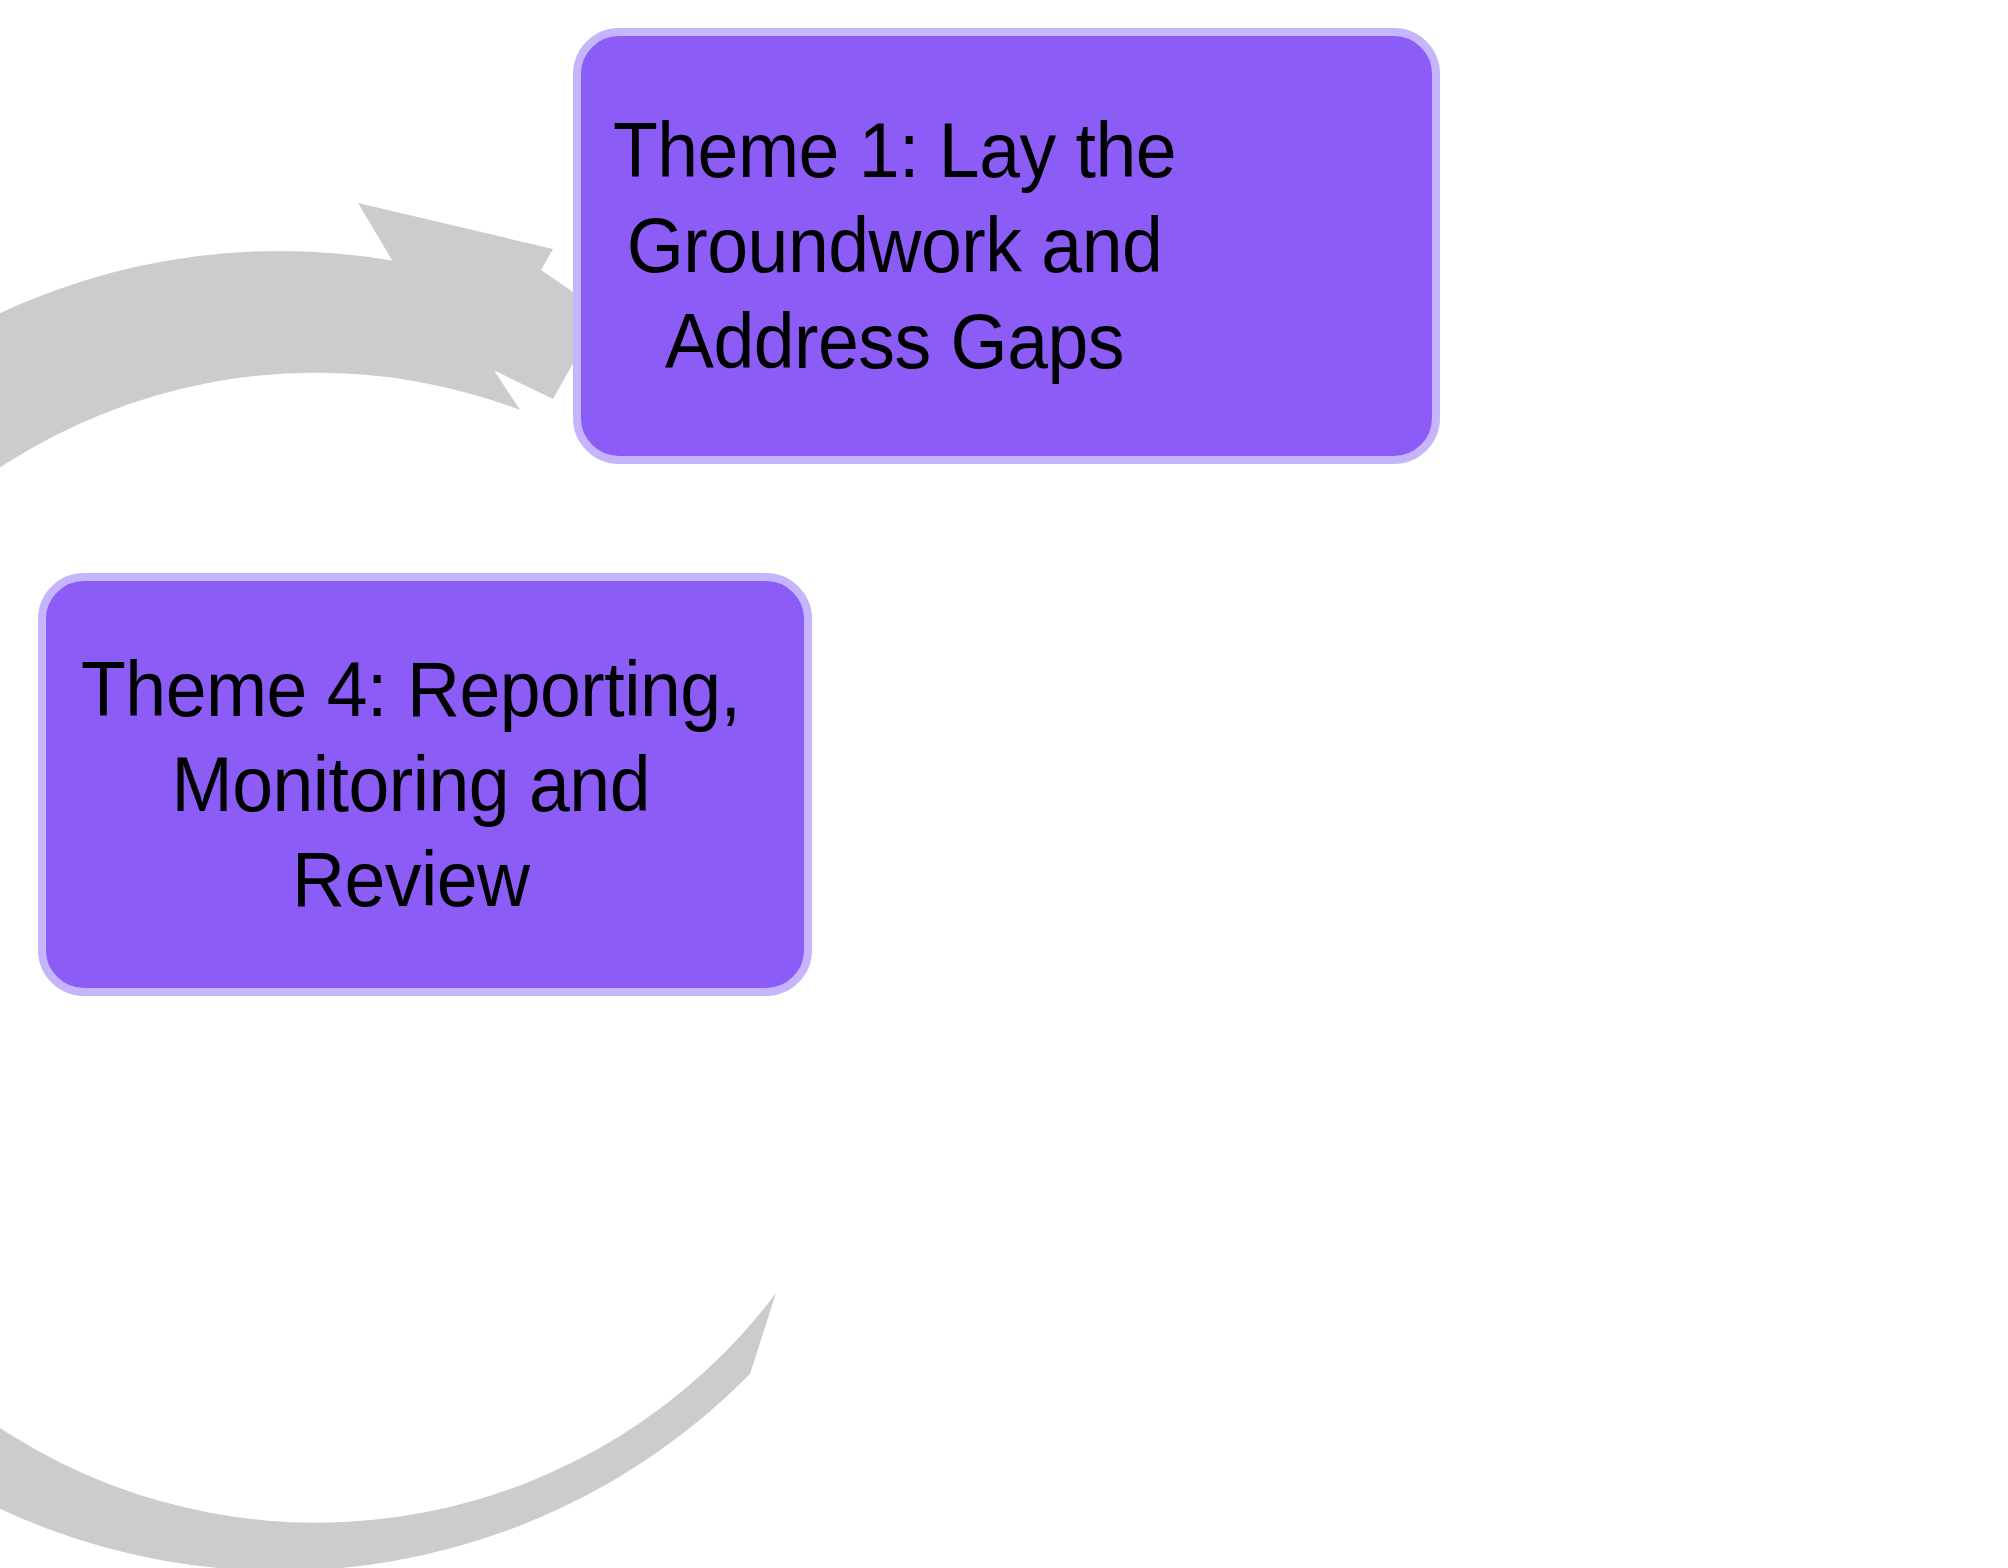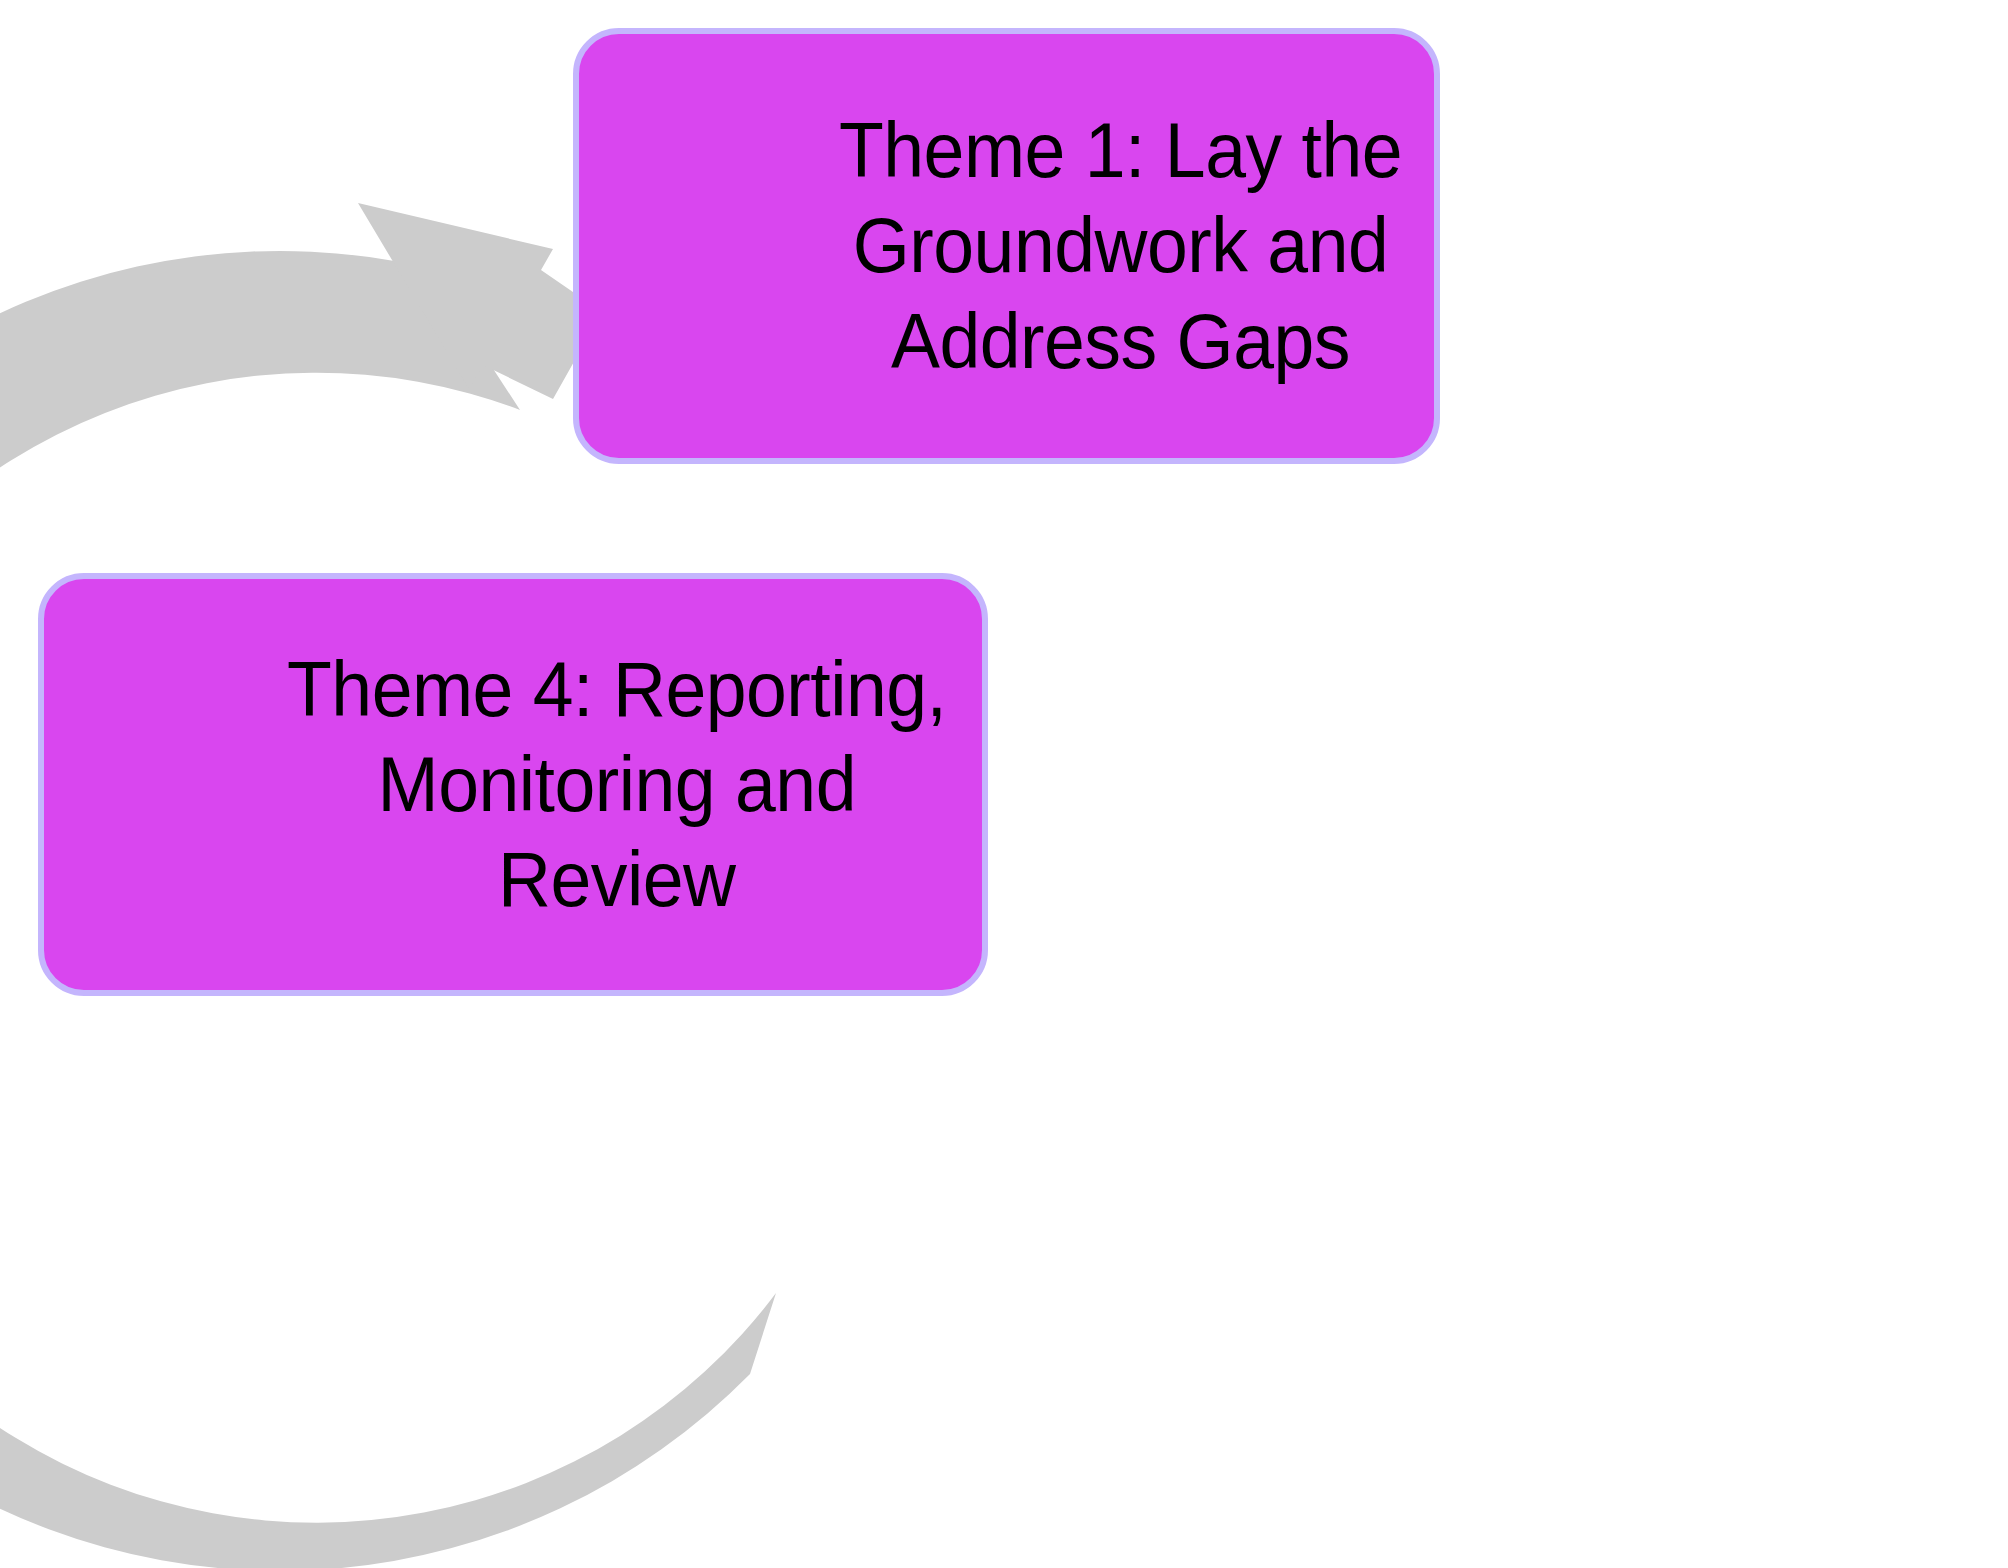--- a/index.html
+++ b/index.html
@@ -21,26 +21,26 @@
     left: 0;
     top: 0;
     width: 2008px;
     height: 1568px;
     z-index: 1;
   }
   .theme-box {
     position: absolute;
     z-index: 2;
     box-sizing: border-box;
-    background: #d946ef;
-    border: 6px solid #c4b5fd;
+    background: #8b5cf6;
+    border: 8px solid #c4b5fd;
     border-radius: 46px;
     display: flex;
     align-items: center;
-    justify-content: flex-end;
+    justify-content: flex-start;
     text-align: center;
   }
   .theme-label {
     color: #000000;
     font-size: 76px;
     line-height: 1.22;
     font-weight: 400;
     letter-spacing: -0.5px;
     white-space: pre-line;
     padding: 0 14px;
@@ -65,21 +65,21 @@
   #theme-3 {
     left: 490px;
     top: 1110px;
     width: 740px;
     height: 444px;
   }
   
   #theme-4 {
     left: 38px;
     top: 573px;
-    width: 950px;
+    width: 774px;
     height: 423px;
   }
   #theme-3 .theme-label { font-size: 78px; }
   #theme-4 .theme-label { font-size: 78px; }
   #theme-1 .theme-label { font-size: 78px; }
   #theme-2 .theme-label { font-size: 78px; }
 </style>
 </head>
 <body>
 

